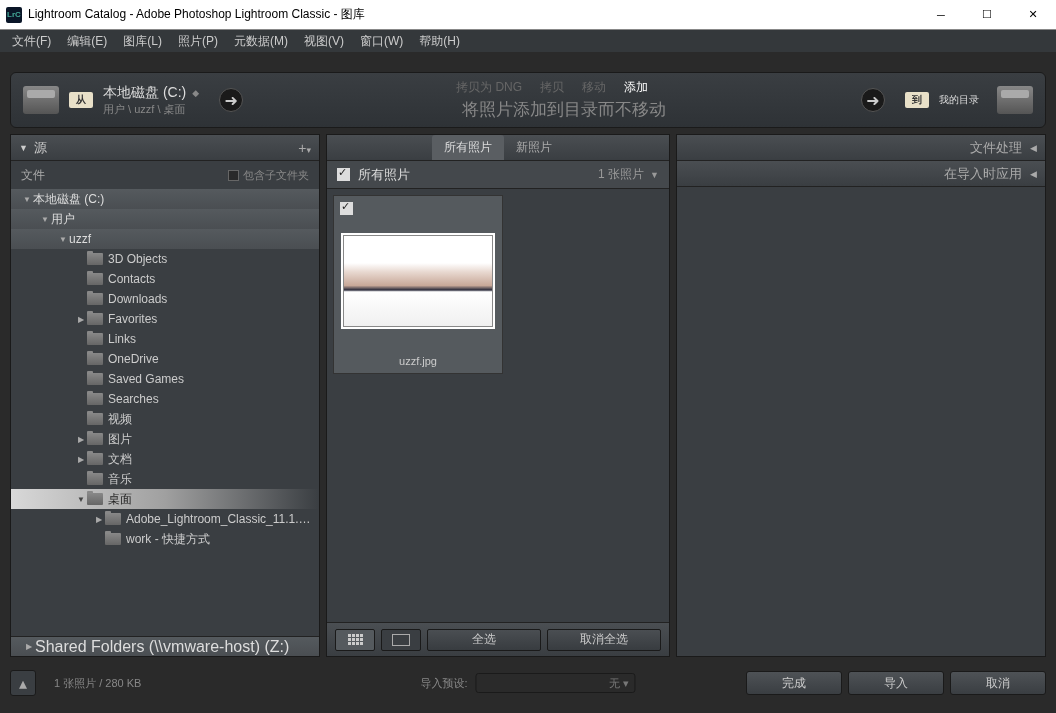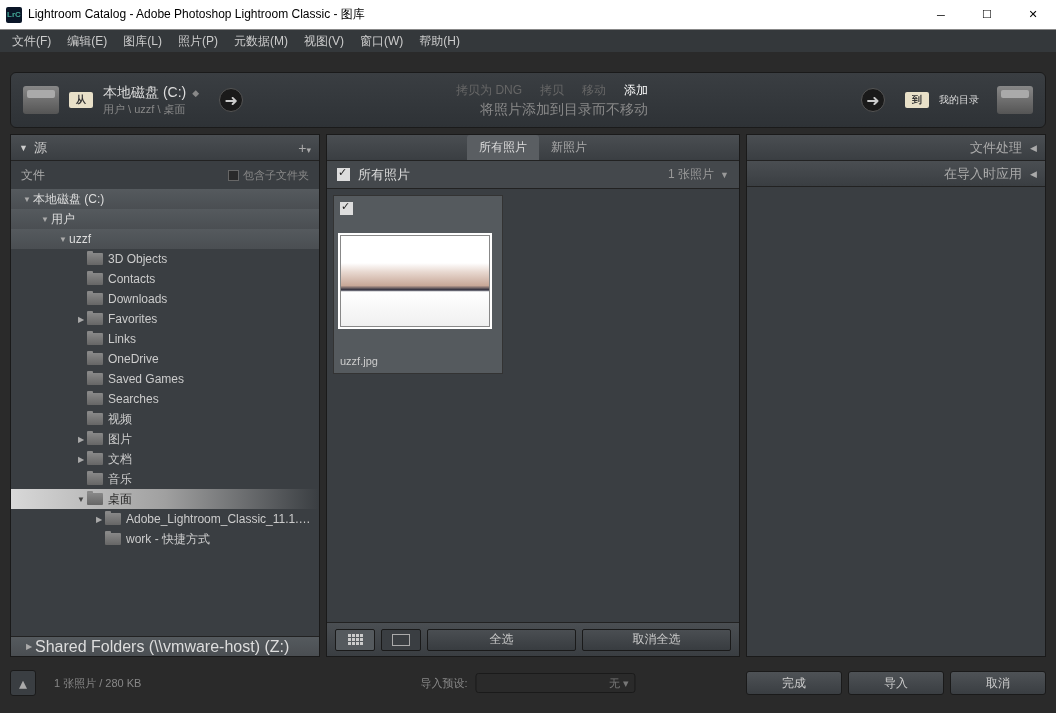--- a/index.html
+++ b/index.html
@@ -25,30 +25,30 @@
 .disk-icon::after { content: ''; position: absolute; top: 4px; left: 4px; right: 4px; height: 8px; background: #aaa; border-radius: 2px; }
 .src-badge { width: 24px; height: 16px; background: #e8e0c8; color: #333; font-size: 10px; font-weight: bold; display: flex; align-items: center; justify-content: center; border-radius: 2px; }
 .src-info { display: flex; flex-direction: column; }
 .src-title { color: #ddd; font-size: 14px; display: flex; align-items: center; gap: 6px; }
 .src-path { color: #888; font-size: 11px; }
 .arrow-btn { width: 24px; height: 24px; background: #1a1a1a; border: 1px solid #555; border-radius: 50%; display: flex; align-items: center; justify-content: center; color: #ccc; cursor: pointer; margin: 0 10px; }
 .import-opts { display: flex; flex-direction: column; align-items: center; gap: 2px; flex: 1; justify-content: space-between; }
 .import-row { display: flex; gap: 18px; font-size: 12px; }
 .import-opt { color: #666; cursor: pointer; }
 .import-opt.active { color: #fff; }
-.import-sub { color: #888; font-size: 14px; margin-left: 24px; }
+.import-sub { color: #888; font-size: 17px; margin-left: 24px; }
 .dest-badge { width: 24px; height: 16px; background: #e8e0c8; color: #333; font-size: 10px; font-weight: bold; display: flex; align-items: center; justify-content: center; border-radius: 2px; }
 .dest-label { color: #ddd; font-size: 10px; }
 
 
 .columns { display: flex; gap: 6px; margin-top: 6px; flex: 1; min-height: 0; }
 .col { background: #3a3e42; border: 1px solid #1a1a1a; display: flex; flex-direction: column; }
 .col-left { width: 310px; }
 .col-center { flex: 1; }
-.col-right { width: 300px; }
+.col-right { width: 370px; }
 
 
 .panel-hdr { height: 26px; background: linear-gradient(to bottom, #4a4e52, #3a3e42); display: flex; align-items: center; padding: 0 8px; font-size: 13px; color: #ccc; border-bottom: 1px solid #222; }
 .panel-hdr .tri { margin-right: 6px; font-size: 9px; }
 .panel-hdr .spacer { flex: 1; }
 .plus-btn { color: #aaa; cursor: pointer; font-size: 14px; }
 
 
 .left-sub { height: 28px; display: flex; align-items: center; padding: 0 10px; font-size: 12px; color: #aaa; }
 .left-sub .spacer { flex: 1; }
@@ -74,21 +74,21 @@
 
 .center-sub { height: 28px; background: #44484c; display: flex; align-items: center; padding: 0 10px; font-size: 13px; color: #ddd; border-bottom: 1px solid #222; }
 .center-sub .chk { width: 13px; height: 13px; background: #ddd; margin-right: 8px; position: relative; }
 .center-sub .chk::after { content: '✓'; position: absolute; top: -2px; left: 1px; font-size: 11px; color: #222; }
 .center-sub .spacer { flex: 1; }
 .center-sub .count { color: #999; font-size: 12px; margin-right: 6px; margin-left: 20px; }
 .center-sub .tri-down { color: #999; font-size: 9px; }
 
 
 .thumb-area { flex: 1; background: #3a3e42; padding: 6px; overflow: auto; }
-.thumb-cell { width: 170px; background: #555a5e; padding: 6px; display: flex; flex-direction: column; align-items: flex-start; border: 1px solid #333; }
+.thumb-cell { width: 170px; background: #555a5e; padding: 6px; display: flex; flex-direction: column; align-items: center; border: 1px solid #333; }
 .thumb-chk { align-self: flex-start; width: 13px; height: 13px; background: #ddd; position: relative; margin-bottom: 20px; }
 .thumb-chk::after { content: '✓'; position: absolute; top: -2px; left: 1px; font-size: 11px; color: #222; }
 .thumb-img { width: 150px; height: 92px; background: linear-gradient(180deg, #fff 0%, #fff 30%, #e8d8d0 40%, #c8a898 55%, #2a2a3a 60%, #fff 62%, #f0f0f0 100%); border: 1px solid #888; box-shadow: 0 0 0 2px #fff; margin-bottom: 28px; position: relative; overflow: hidden; }
 .thumb-name { font-size: 11px; color: #ccc; }
 
 
 .center-bottom { height: 34px; background: linear-gradient(to bottom, #4a4e52, #3a3e42); display: flex; align-items: center; padding: 0 8px; gap: 6px; border-top: 1px solid #222; }
 .view-btn { width: 40px; height: 22px; border: 1px solid #1a1a1a; background: #3a3e42; display: flex; align-items: center; justify-content: center; cursor: pointer; border-radius: 2px; }
 .view-btn.active { background: #555a5e; }
 .grid-ico { display: grid; grid-template-columns: repeat(4, 3px); grid-template-rows: repeat(3, 3px); gap: 1px; }

